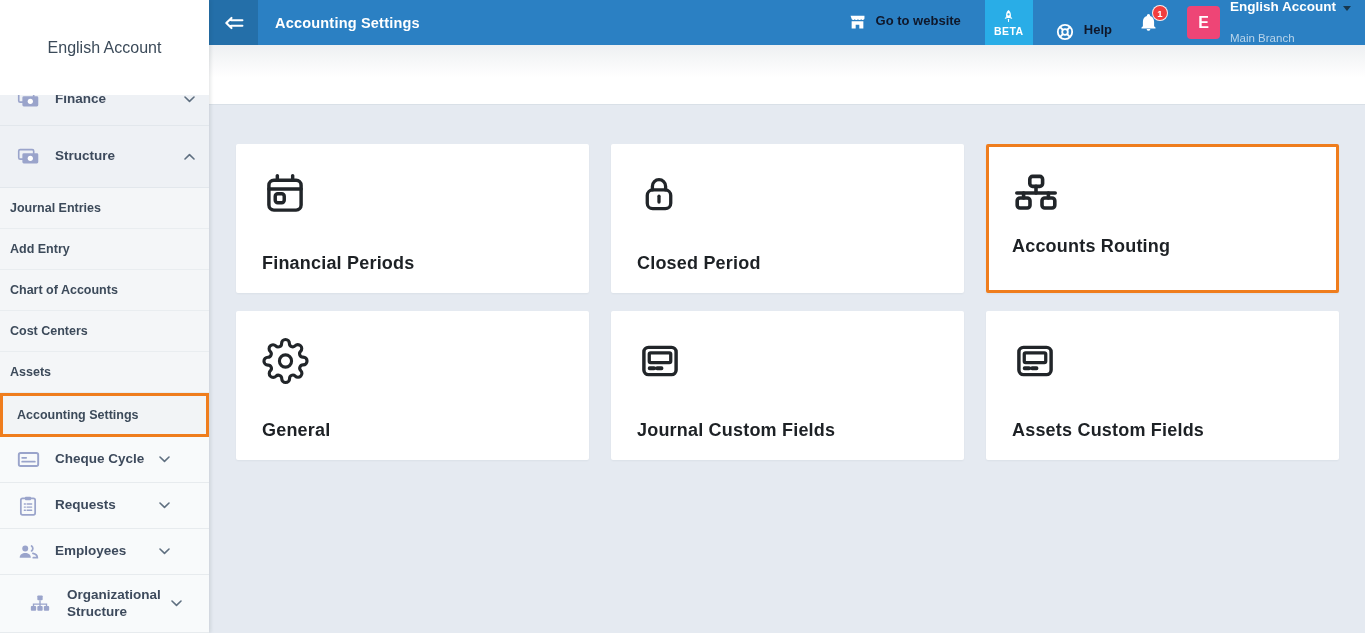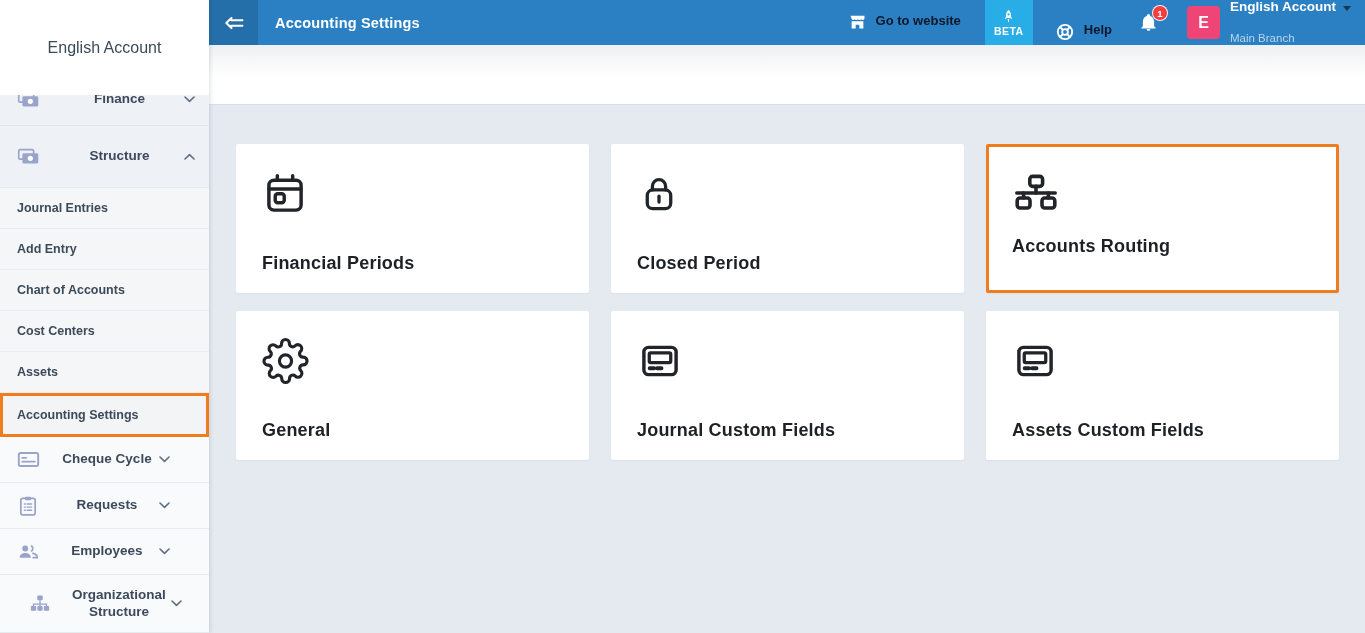--- a/index.html
+++ b/index.html
@@ -45,30 +45,30 @@
   .card-icon{position:absolute;left:26px;top:25px;width:50px;height:50px;display:flex;align-items:center;}
   .card.highlighted .card-icon{left:23px;top:22px;}
   .card-label{position:absolute;left:26px;top:109px;font-size:18px;font-weight:700;color:#1d2125;letter-spacing:.2px;}
   .card.highlighted .card-label{left:23px;top:89px;}
 
   
   .sidebar{position:absolute;left:0;top:0;width:209px;height:633px;background:#fff;
     box-shadow:1px 0 4px rgba(30,40,50,.15);z-index:6;overflow:hidden;}
   .side-header{position:absolute;left:0;top:0;width:209px;height:95px;background:#fff;z-index:3;
     display:flex;align-items:center;justify-content:center;font-size:16px;color:#3b4a59;}
-  .menu{position:absolute;left:0;top:74px;width:209px;z-index:1;text-align:center;}
+  .menu{position:absolute;left:0;top:74px;width:209px;z-index:1;}
   .mrow{display:flex;align-items:center;padding:0 14px 0 16px;background:#eef1f5;
     border-bottom:1px solid #e2e7ec;box-sizing:border-box;cursor:pointer;}
   .mrow .mlabel{flex:1;margin-left:15px;font-size:13.5px;font-weight:600;color:#3d4a5c;line-height:1.25;}
   .mrow.h52{height:52px;}
   .mrow.h62{height:62px;}
   .mrow.b{height:46px;background:#f8fafb;border-bottom:1px solid #e7ebee;}
   .mrow.b.tall{height:58px;padding-left:28px;}
   .mrow.b .mlabel{max-width:104px;}
-  .srow{height:41px;display:flex;align-items:center;padding-left:17px;background:#f4f6f8;
+  .srow{height:41px;display:flex;align-items:center;padding-left:10px;background:#f4f6f8;
     border-bottom:1px solid #e9edf0;box-sizing:border-box;font-size:12.5px;font-weight:600;
     color:#3c4a5a;cursor:pointer;}
   .srow.active{height:44px;border:3px solid #ef7d1d;padding-left:14px;background:#f2f4f6;}
   .micon{width:24px;display:flex;justify-content:center;flex:0 0 auto;}
   .chev{flex:0 0 auto;display:flex;}
 </style>
 </head>
 <body>
 
 <div id="app">

